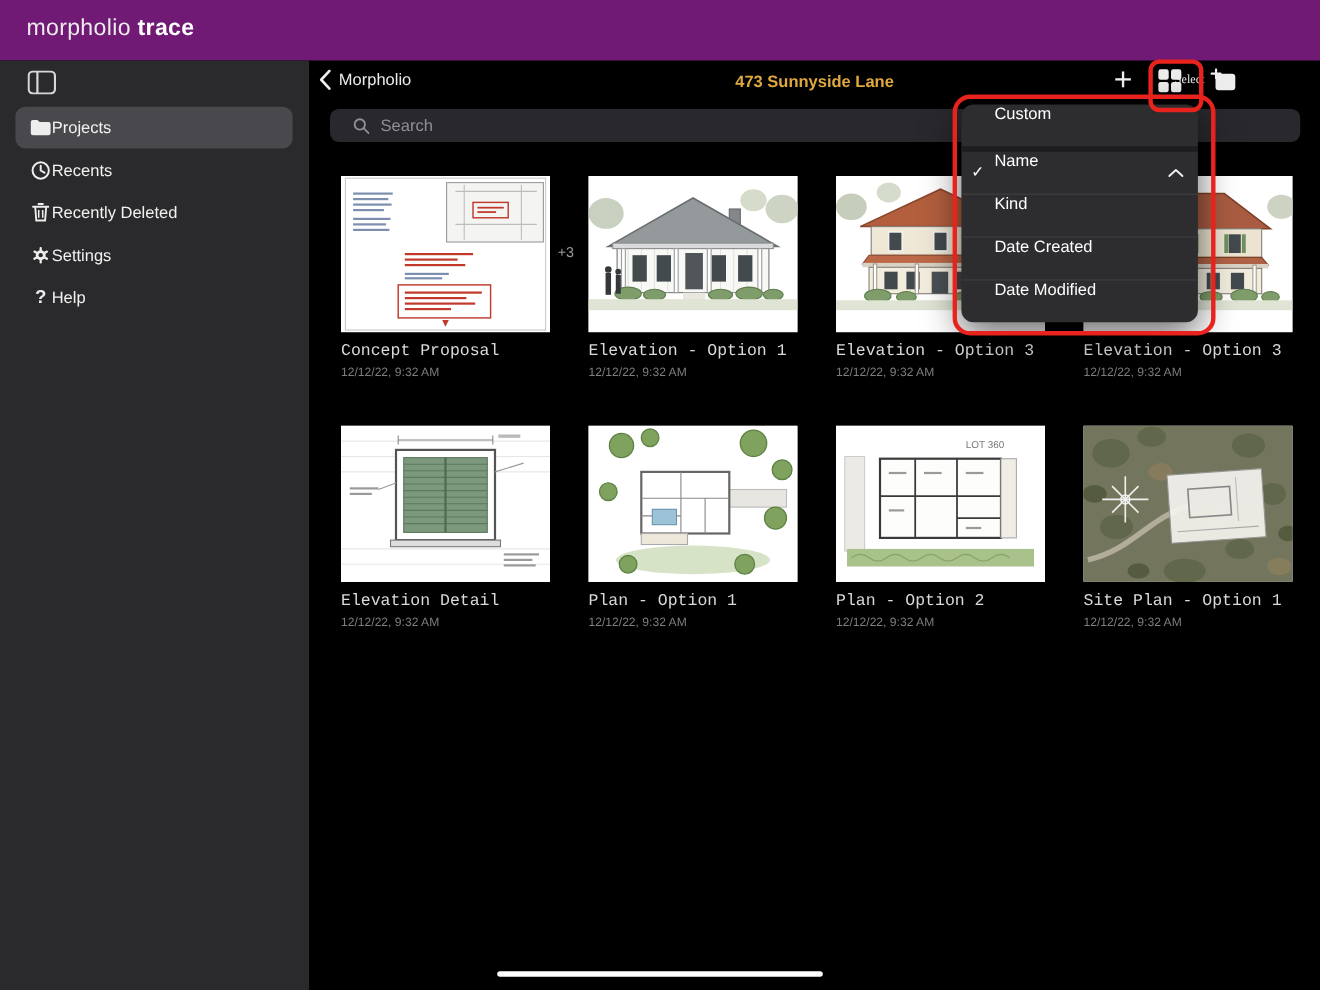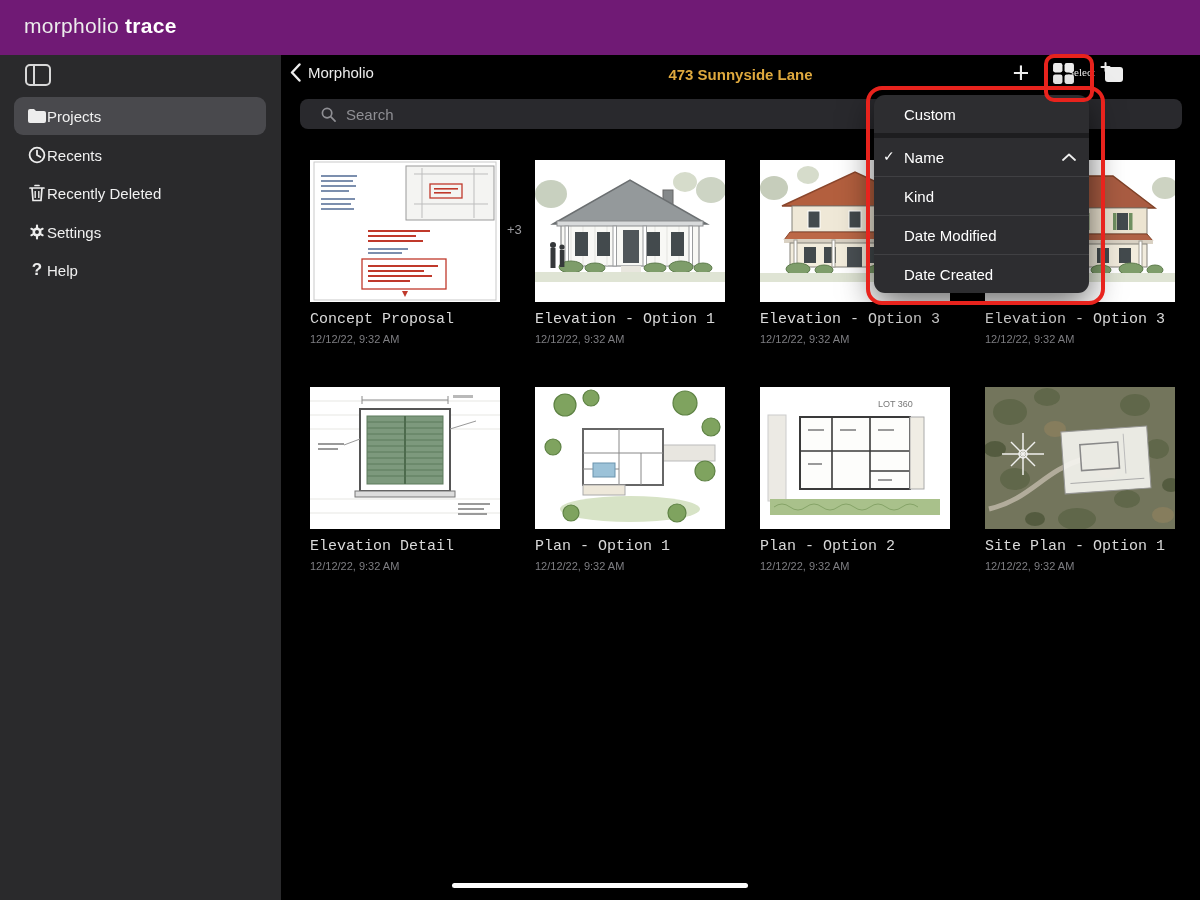--- a/index.html
+++ b/index.html
@@ -33,21 +33,21 @@
   
   .searchbar{left:300px;top:99px;width:882px;height:30px;background:#29292d;border-radius:8px;
              display:flex;align-items:center;gap:8px;padding-left:21px;box-sizing:border-box;}
   .searchbar input{background:transparent;border:none;outline:none;color:#e8e8e8;font-size:15px;width:700px;
              font-family:"Liberation Sans",sans-serif;}
   .searchbar input::placeholder{color:#8f8f94;}
 
   
   .menu{left:874px;top:95px;width:215px;background:#2d2d30;border-radius:11px;overflow:hidden;z-index:40;
         box-shadow:0 10px 34px rgba(0,0,0,.6);}
-  .menu-row{height:38px;display:flex;align-items:center;position:relative;color:#fff;font-size:15px;
+  .menu-row{height:38px;display:flex;position:relative;color:#fff;font-size:15px;
             padding:0 13px 0 30px;cursor:pointer;}
   .menu-row + .menu-row{border-top:1px solid #404043;}
   .menu-row.group-start{border-top:5px solid #1d1d1f;}
   .menu-check{position:absolute;left:9px;top:10px;font-size:14px;color:#fff;}
   .menu-chevron{margin-left:auto;display:flex;align-items:center;}
 
   
   .red-box{border:4px solid #e8231d;border-radius:12px;z-index:60;pointer-events:none;}
 
   
@@ -506,23 +506,23 @@
     <span class="menu-chevron">
       <svg width="14" height="8" viewBox="0 0 14 8">
           <path d="M1 7l6-5.5L13 7" stroke="#ededed" stroke-width="1.8" fill="none" stroke-linecap="round" stroke-linejoin="round"></path>
         </svg>
     </span>
   </div>
   <div class="menu-row">
     <span>Kind</span>
   </div>
   <div class="menu-row">
+    <span>Date Created</span>
+  </div>
+  <div class="menu-row">
     <span>Date Modified</span>
   </div>
-  <div class="menu-row">
-    <span>Date Created</span>
-  </div>
 </div>
 
 <div class="abs red-box" style="left:1044px;top:54px;width:42px;height:40px;border-radius:10px;border-width:4px;"></div>
 <div class="abs red-box" style="left:866px;top:86px;width:231px;height:211px;border-radius:16px;"></div>
 
 <div class="abs home-indicator"></div>
 
 </body></html>

